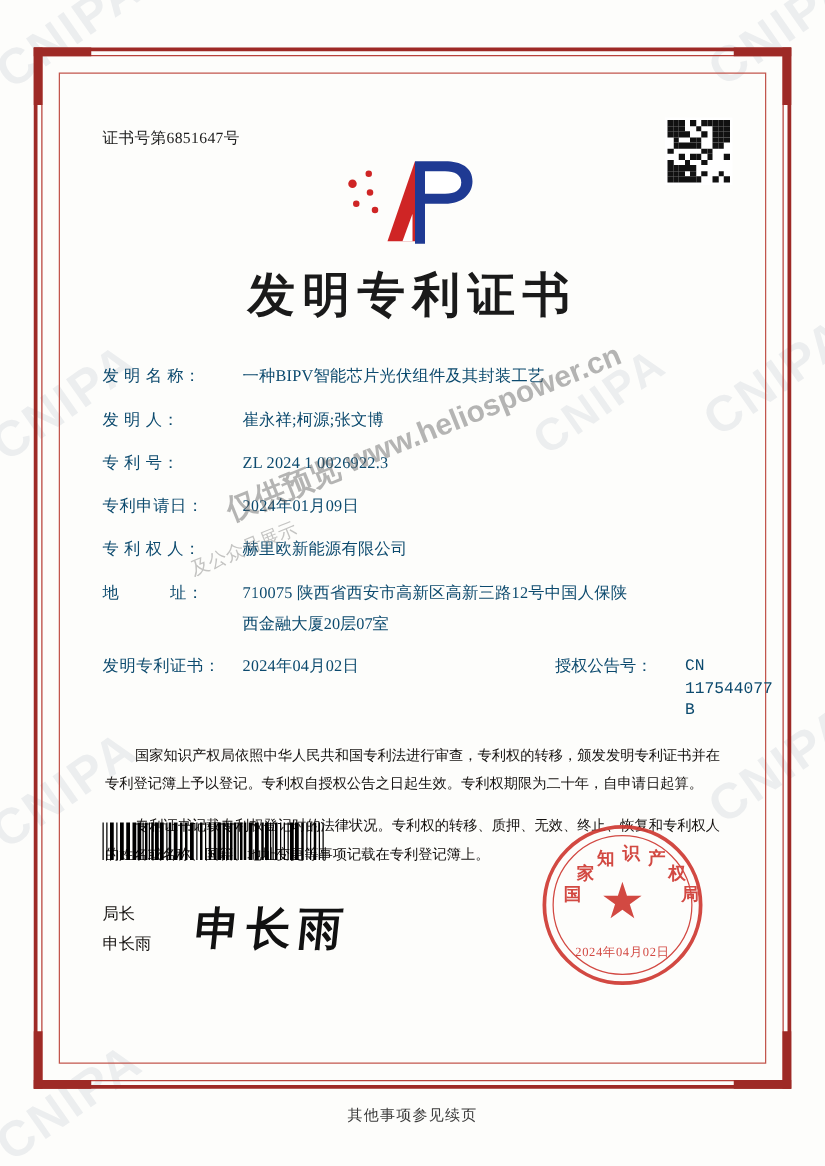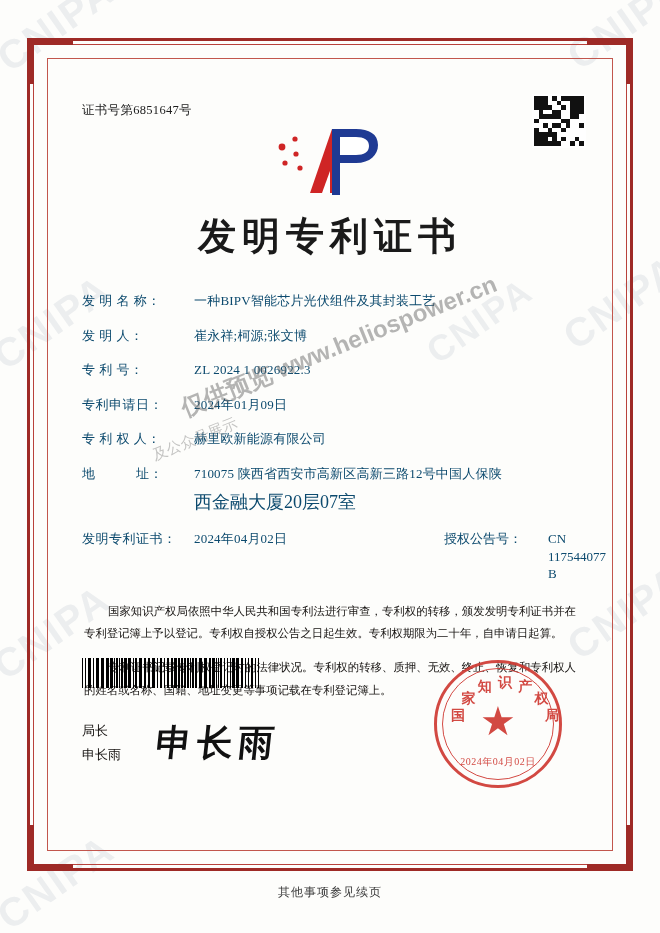--- a/index.html
+++ b/index.html
@@ -128,26 +128,26 @@
   }
   .f-value {
     flex: 1 1 auto;
     letter-spacing: 0.2px;
   }
   .f-row.two .f-value { flex: 0 0 250px; }
   .f-label2 {
     flex: 0 0 104px;
     white-space: nowrap;
   }
-  .f-value2 { flex: 1 1 auto; }
+  .f-value2 { flex: 1 1 auto; font-family: Liberation Mono, monospace; }
   .f-cont {
     margin-left: 112px;
     margin-top: -9px;
     margin-bottom: 16px;
-    font-size: 18px;
+    font-size: 13px;
   }
 
   
   #paras {
     margin: 16px 24px 0 24px;
     font-size: 11.4px;
     line-height: 1.95;
     color: #14110f;
     text-align: justify;
   }

